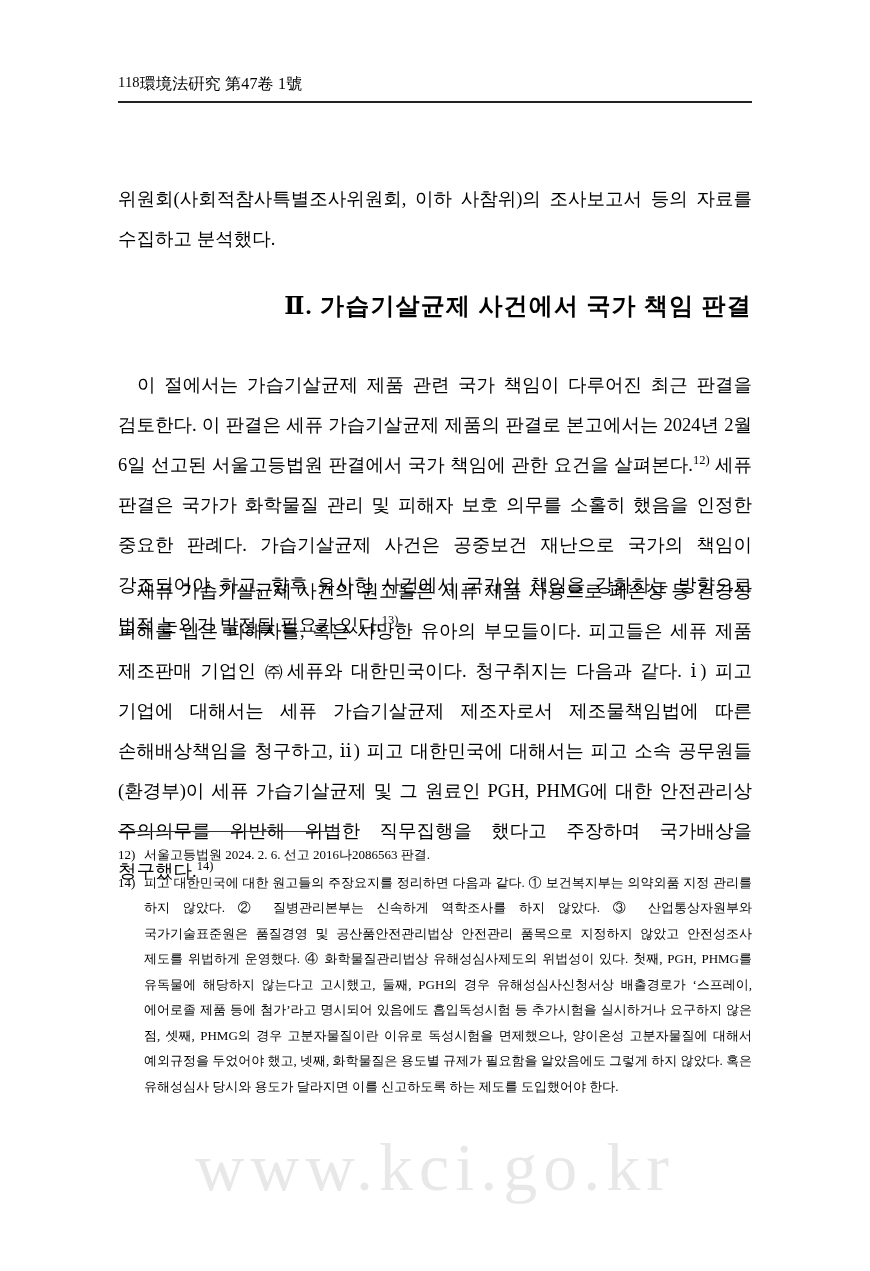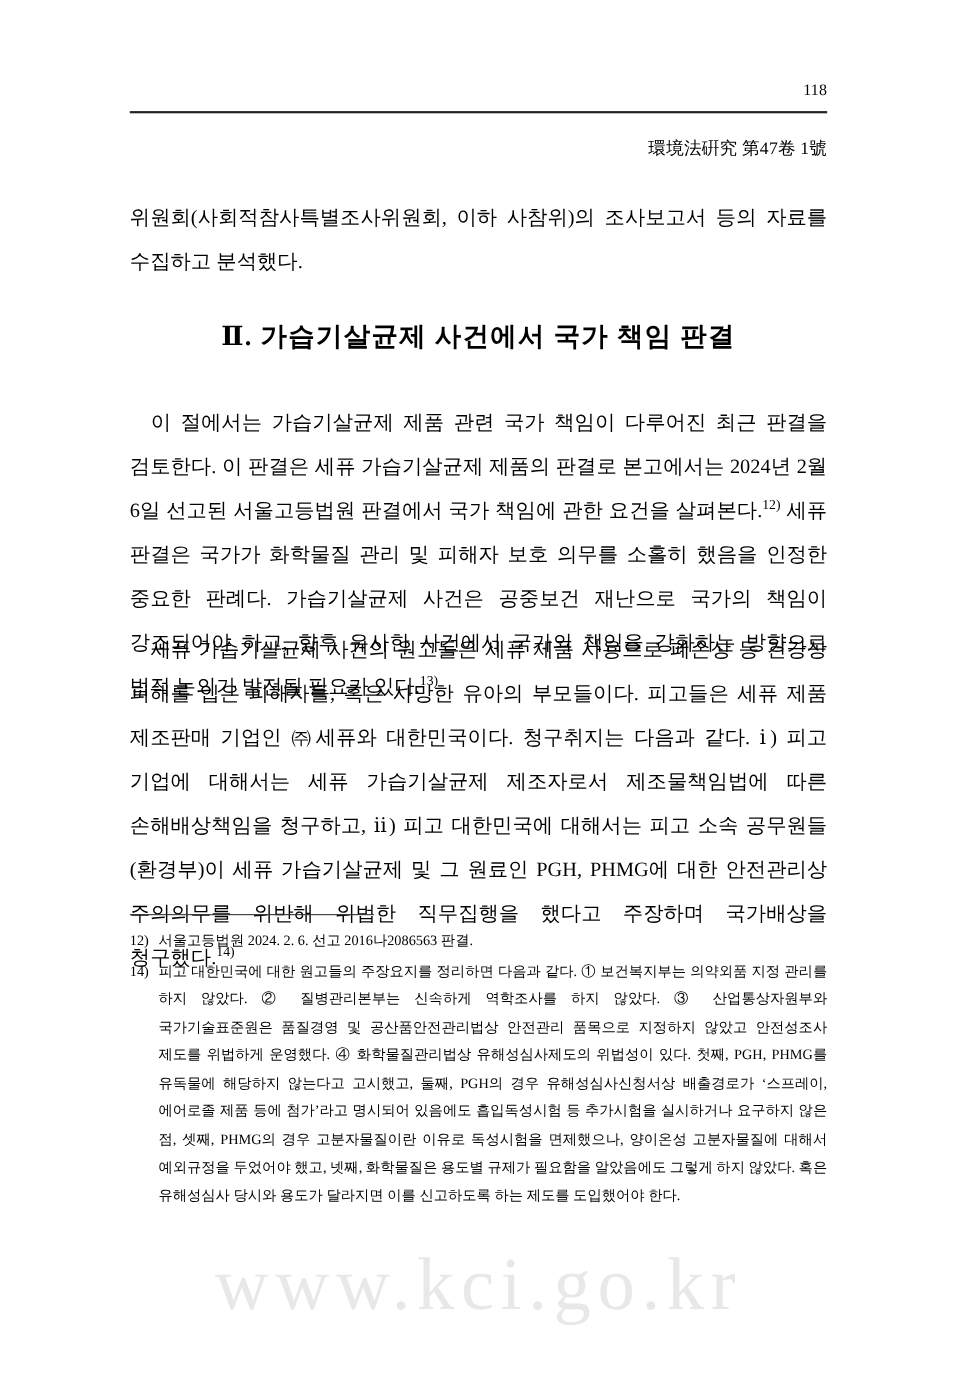--- a/index.html
+++ b/index.html
@@ -21,25 +21,23 @@
     width: 870px;
     height: 1271px;
   }
   
   .header {
     position: absolute;
     left: 118px;
     top: 74px;
     width: 634px;
     display: flex;
-    align-items: flex-end;
-    gap: 34px;
+    align-items: flex-start;
     font-size: 14.5px;
     letter-spacing: 0.2px;
-    flex-direction: column;
   }
   .header .page-num {
     font-size: 14.5px;
   }
   .header .journal {
     font-size: 16px;
     font-family: Liberation Serif, serif;
   }
   .header-rule {
     position: absolute;
@@ -61,21 +59,21 @@
     word-break: keep-all;
   }
   #para-intro { top: 160px; }
   .indent { text-indent: 19px; }
 
   h2.section-title {
     position: absolute;
     left: 118px;
     top: 290px;
     width: 634px;
-    text-align: center;
+    text-align: right;
     font-size: 24px;
     font-weight: bold;
     letter-spacing: 1.2px;
     margin: 0;
   }
   #para-1 { top: 346px; }
   #para-2 { top: 552px; }
 
   sup.fn {
     font-size: 12.5px;

